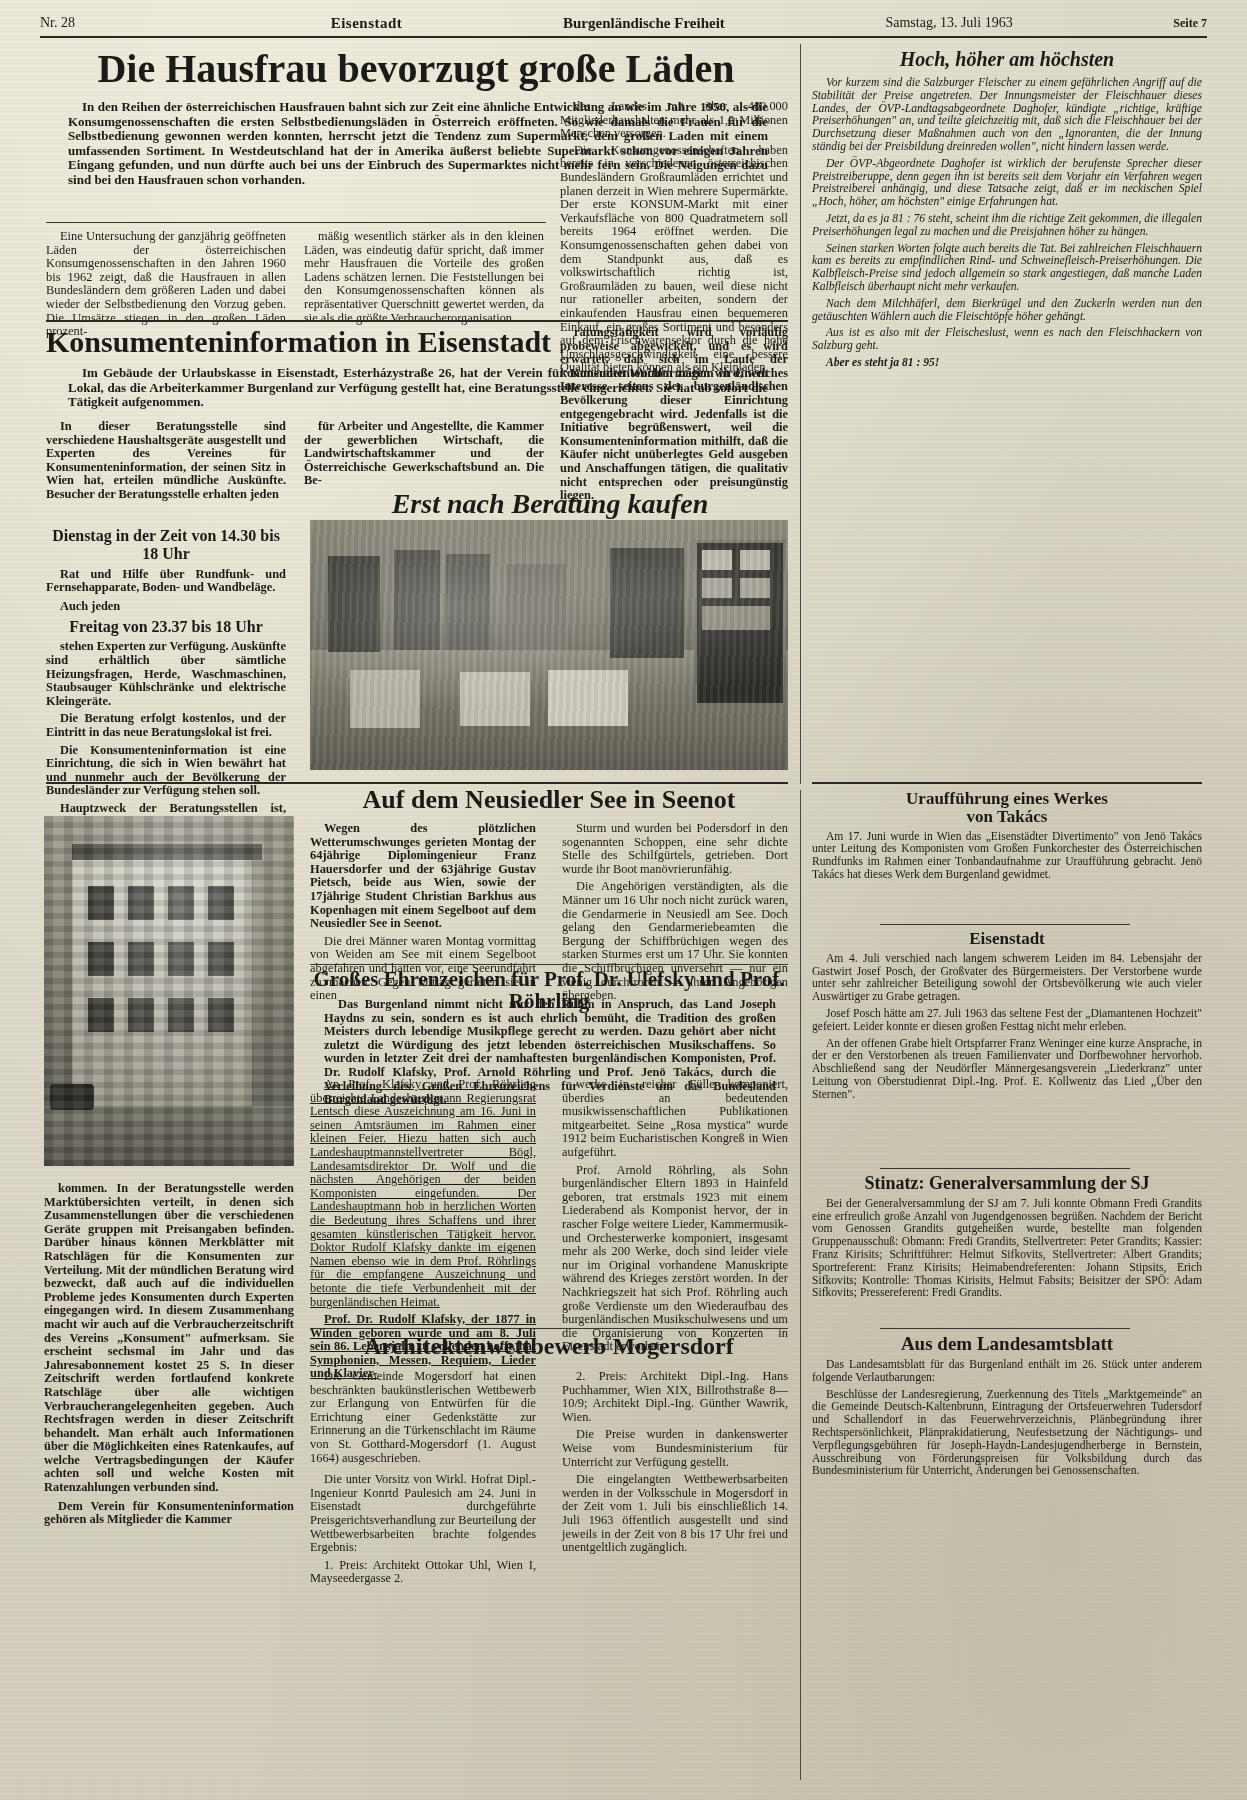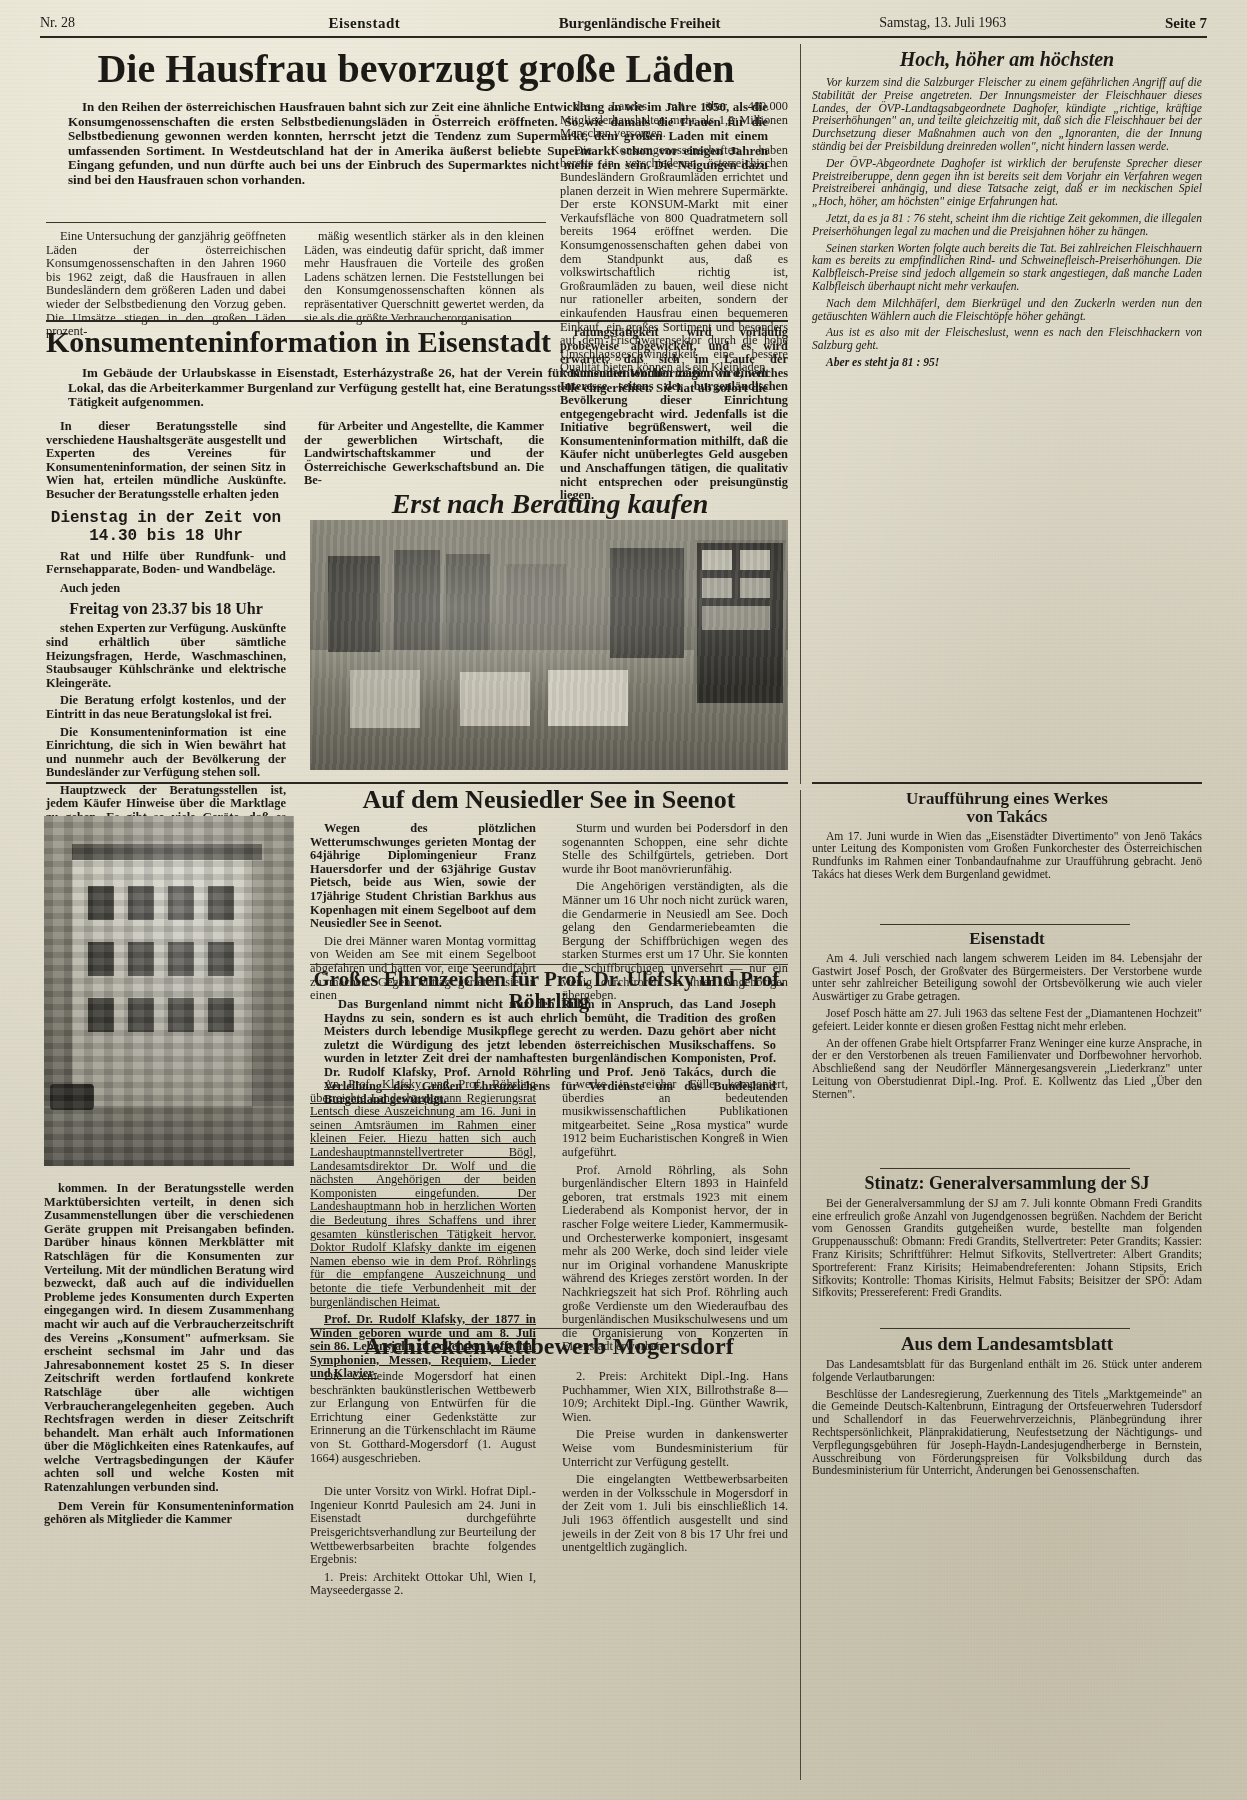--- a/index.html
+++ b/index.html
@@ -29,21 +29,21 @@
   
   .masthead{
     position:absolute;left:40px;right:40px;top:10px;height:26px;
     display:flex;align-items:center;justify-content:space-between;
     font-size:14px;
   }
   .masthead .m-left{width:130px;}
   .masthead .m-paper{font-weight:bold;font-size:15px;letter-spacing:.5px;}
   .masthead .m-title{font-weight:bold;font-size:15px;}
   .masthead .m-date{font-size:14px;}
-  .masthead .m-page{font-weight:bold;font-size:15px;}
+  .masthead .m-page{font-weight:bold;font-size:12px;}
   .rule{
     position:absolute;left:40px;right:40px;top:36px;height:2px;background:#2a2720;
   }
 
   
   .col{position:absolute;}
   .hl{
     font-family:"Liberation Serif", serif;
     font-weight:bold;
     text-align:center;
@@ -138,21 +138,21 @@
 
   <div class="col" style="left:46px;top:326px;width:742px;">
     <div class="hl" style="font-size:30px;text-align:left;">Konsumenteninformation in Eisenstadt</div>
   </div>
   <div class="col" style="left:68px;top:366px;width:700px;">
     <p class="lead">Im Gebäude der Urlaubskasse in Eisenstadt, Esterházystraße 26, hat der Verein für Konsumenteninformation in einem Lokal, das die Arbeiterkammer Burgenland zur Verfügung gestellt hat, eine Beratungsstelle eingerichtet. Sie hat ab sofort die Tätigkeit aufgenommen.</p>
   </div>
 
   <div class="col body" style="left:46px;top:420px;width:240px;">
     <p class="bold">In dieser Beratungsstelle sind verschiedene Haushaltsgeräte ausgestellt und Experten des Vereines für Konsumenteninformation, der seinen Sitz in Wien hat, erteilen mündliche Auskünfte. Besucher der Beratungsstelle erhalten jeden</p>
-    <p class="center bold" style="font-size:16px;line-height:18px;margin-top:7px;font-family:Liberation Mono, monospace;">Dienstag in der Zeit von 14.30 bis 18 Uhr</p>
+    <p class="center bold" style="font-size:16px;line-height:18px;margin-top:25px;">Dienstag in der Zeit von 14.30 bis 18 Uhr</p>
     <p class="bold" style="margin-top:5px;">Rat und Hilfe über Rundfunk- und Fernsehapparate, Boden- und Wandbeläge.</p>
     <p class="bold" style="margin-top:5px;">Auch jeden</p>
     <p class="center bold" style="font-size:16px;line-height:18px;margin-top:5px;">Freitag von 23.37 bis 18 Uhr</p>
     <p class="bold" style="margin-top:4px;">stehen Experten zur Verfügung. Auskünfte sind erhältlich über sämtliche Heizungsfragen, Herde, Waschmaschinen, Staubsauger Kühlschränke und elektrische Kleingeräte.</p>
     <p class="bold" style="margin-top:4px;">Die Beratung erfolgt kostenlos, und der Eintritt in das neue Beratungslokal ist frei.</p>
     <p class="bold" style="margin-top:4px;">Die Konsumenteninformation ist eine Einrichtung, die sich in Wien bewährt hat und nunmehr auch der Bevölkerung der Bundesländer zur Verfügung stehen soll.</p>
     <p class="bold" style="margin-top:4px;">Hauptzweck der Beratungsstellen ist, jedem Käufer Hinweise über die Marktlage zu geben. Es gibt so viele Geräte, daß es schwierig ist, einen Überblick zu be-</p>
   </div>
 
   <div class="col body" style="left:304px;top:420px;width:240px;">
@@ -250,21 +250,21 @@
     <p>werke in reicher Fülle komponiert, überdies an bedeutenden musikwissenschaftlichen Publikationen mitgearbeitet. Seine „Rosa mystica" wurde 1912 beim Eucharistischen Kongreß in Wien aufgeführt.</p>
     <p style="margin-top:4px;">Prof. Arnold Röhrling, als Sohn burgenländischer Eltern 1893 in Hainfeld geboren, trat erstmals 1923 mit einem Liederabend als Komponist hervor, der in rascher Folge weitere Lieder, Kammermusik- und Orchesterwerke komponiert, insgesamt mehr als 200 Werke, doch sind leider viele nur im Original vorhandene Manuskripte während des Krieges zerstört worden. In der Nachkriegszeit hat sich Prof. Röhrling auch große Verdienste um den Wiederaufbau des burgenländischen Musikschulwesens und um die Organisierung von Konzerten in Eisenstadt erworben.</p>
   </div>
 
   <div class="hrule" style="left:310px;top:1328px;width:478px;"></div>
   <div class="col" style="left:310px;top:1334px;width:478px;">
     <div class="hl" style="font-size:24px;">Architektenwettbewerb Mogersdorf</div>
   </div>
   <div class="col body" style="left:310px;top:1370px;width:226px;">
     <p>Die Gemeinde Mogersdorf hat einen beschränkten baukünstlerischen Wettbewerb zur Erlangung von Entwürfen für die Errichtung einer Gedenkstätte zur Erinnerung an die Türkenschlacht im Räume von St. Gotthard-Mogersdorf (1. August 1664) ausgeschrieben.</p>
-    <p style="margin-top:20px;">Die unter Vorsitz von Wirkl. Hofrat Dipl.-Ingenieur Konrtd Paulesich am 24. Juni in Eisenstadt durchgeführte Preisgerichtsverhandlung zur Beurteilung der Wettbewerbsarbeiten brachte folgendes Ergebnis:</p>
+    <p style="margin-top:8px;">Die unter Vorsitz von Wirkl. Hofrat Dipl.-Ingenieur Konrtd Paulesich am 24. Juni in Eisenstadt durchgeführte Preisgerichtsverhandlung zur Beurteilung der Wettbewerbsarbeiten brachte folgendes Ergebnis:</p>
     <p style="margin-top:4px;">1. Preis: Architekt Ottokar Uhl, Wien I, Mayseedergasse 2.</p>
   </div>
   <div class="col body" style="left:562px;top:1370px;width:226px;">
     <p>2. Preis: Architekt Dipl.-Ing. Hans Puchhammer, Wien XIX, Billrothstraße 8—10/9; Architekt Dipl.-Ing. Günther Wawrik, Wien.</p>
     <p style="margin-top:4px;">Die Preise wurden in dankenswerter Weise vom Bundesministerium für Unterricht zur Verfügung gestellt.</p>
     <p style="margin-top:4px;">Die eingelangten Wettbewerbsarbeiten werden in der Volksschule in Mogersdorf in der Zeit vom 1. Juli bis einschließlich 14. Juli 1963 öffentlich ausgestellt und sind jeweils in der Zeit von 8 bis 17 Uhr frei und unentgeltlich zugänglich.</p>
   </div>
 
   <div class="col body" style="left:44px;top:1182px;width:250px;">
     <p class="bold">kommen. In der Beratungsstelle werden Marktübersichten verteilt, in denen sich Zusammenstellungen über die verschiedenen Geräte gruppen mit Preisangaben befinden. Darüber hinaus können Merkblätter mit Ratschlägen für die Konsumenten zur Verteilung. Mit der mündlichen Beratung wird bezweckt, daß auch auf die individuellen Probleme jedes Konsumenten durch Experten eingegangen wird. In diesem Zusammenhang macht wir auch auf die Verbraucherzeitschrift des Vereins „Konsument" aufmerksam. Sie erscheint sechsmal im Jahr und das Jahresabonnement kostet 25 S. In dieser Zeitschrift werden fortlaufend konkrete Ratschläge über alle wichtigen Verbraucherangelegenheiten gegeben. Auch Rechtsfragen werden in dieser Zeitschrift behandelt. Man erhält auch Informationen über die Möglichkeiten eines Ratenkaufes, auf welche Vertragsbedingungen der Käufer achten soll und welche Kosten mit Ratenzahlungen verbunden sind.</p>

